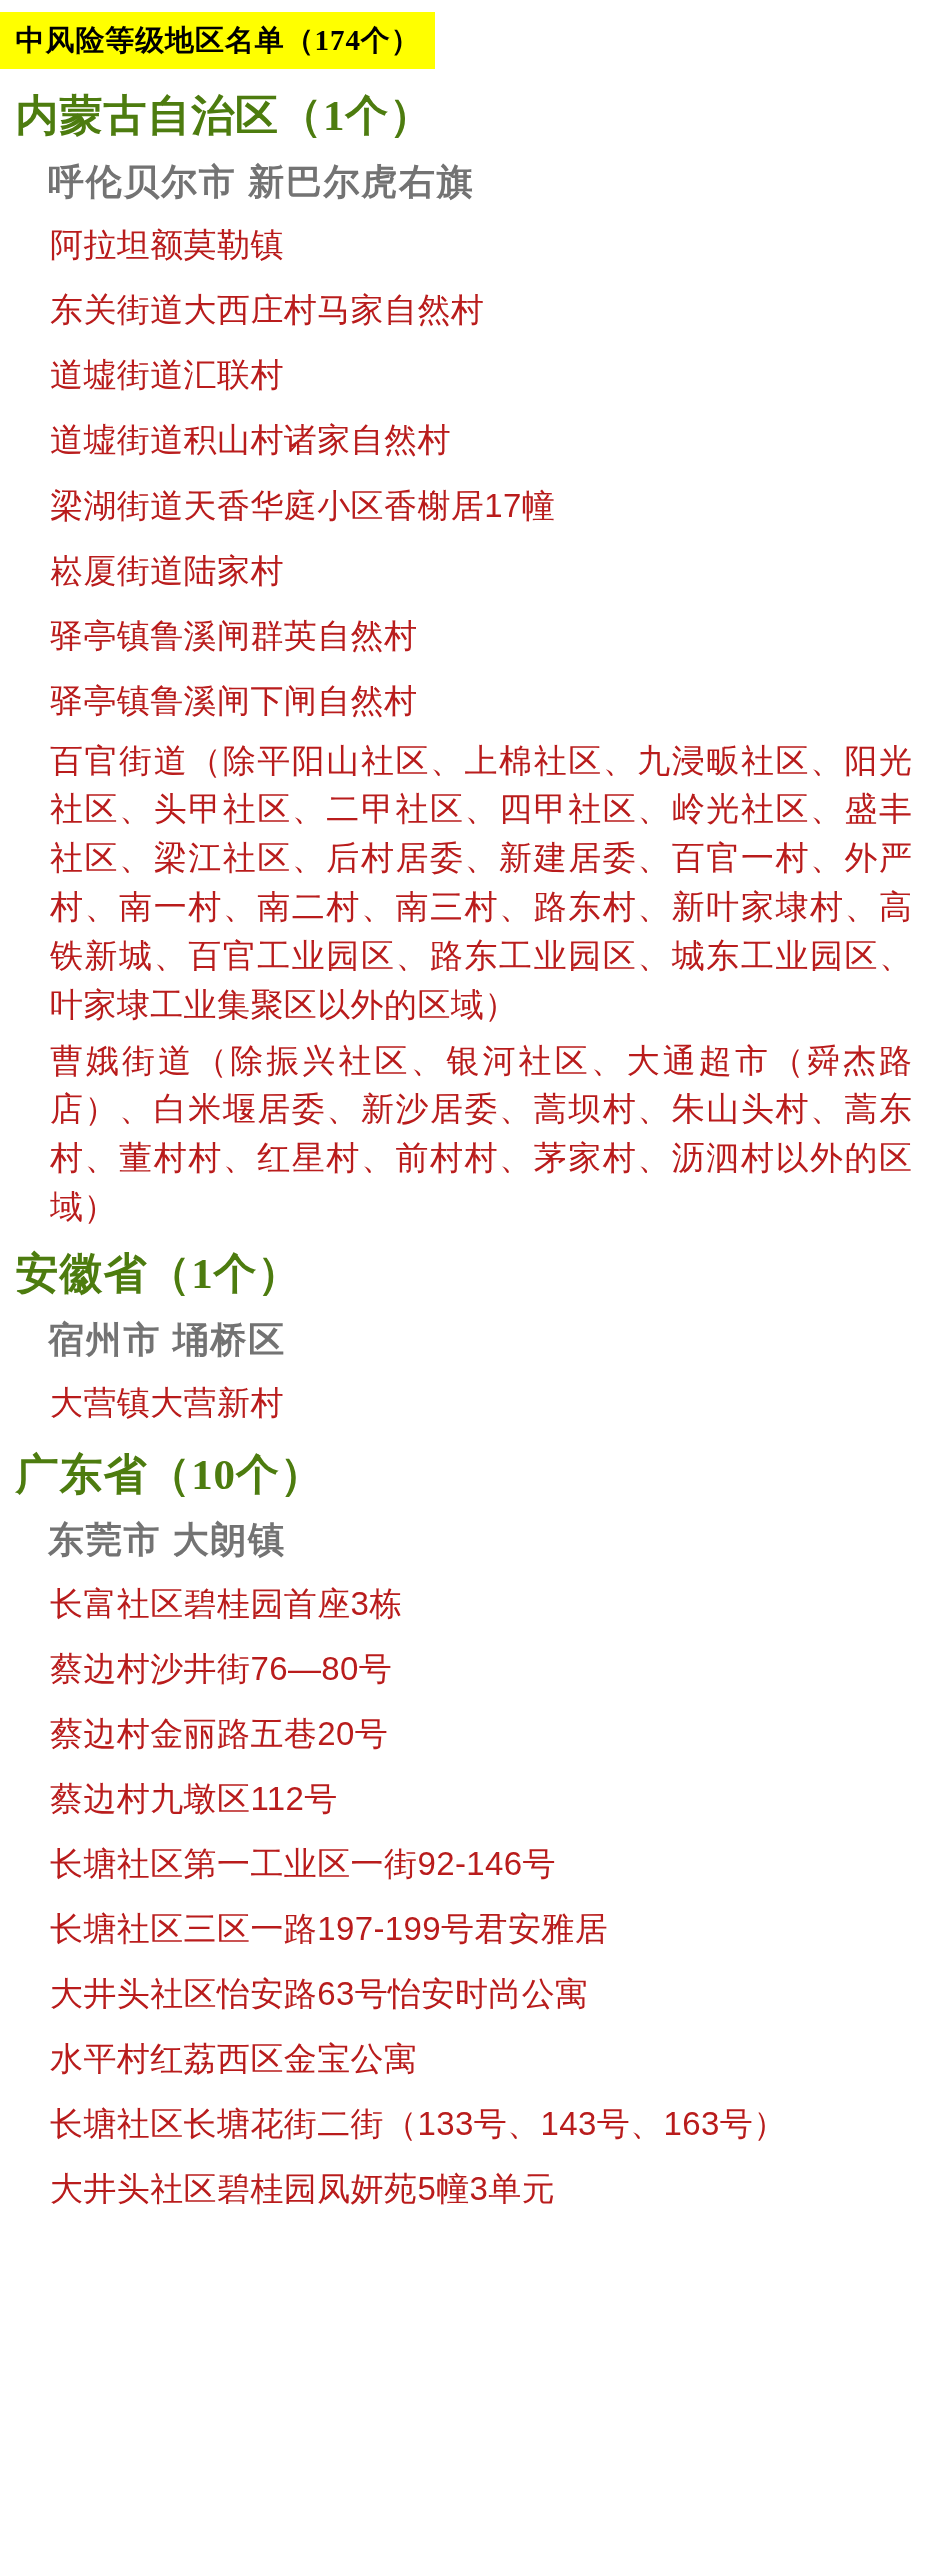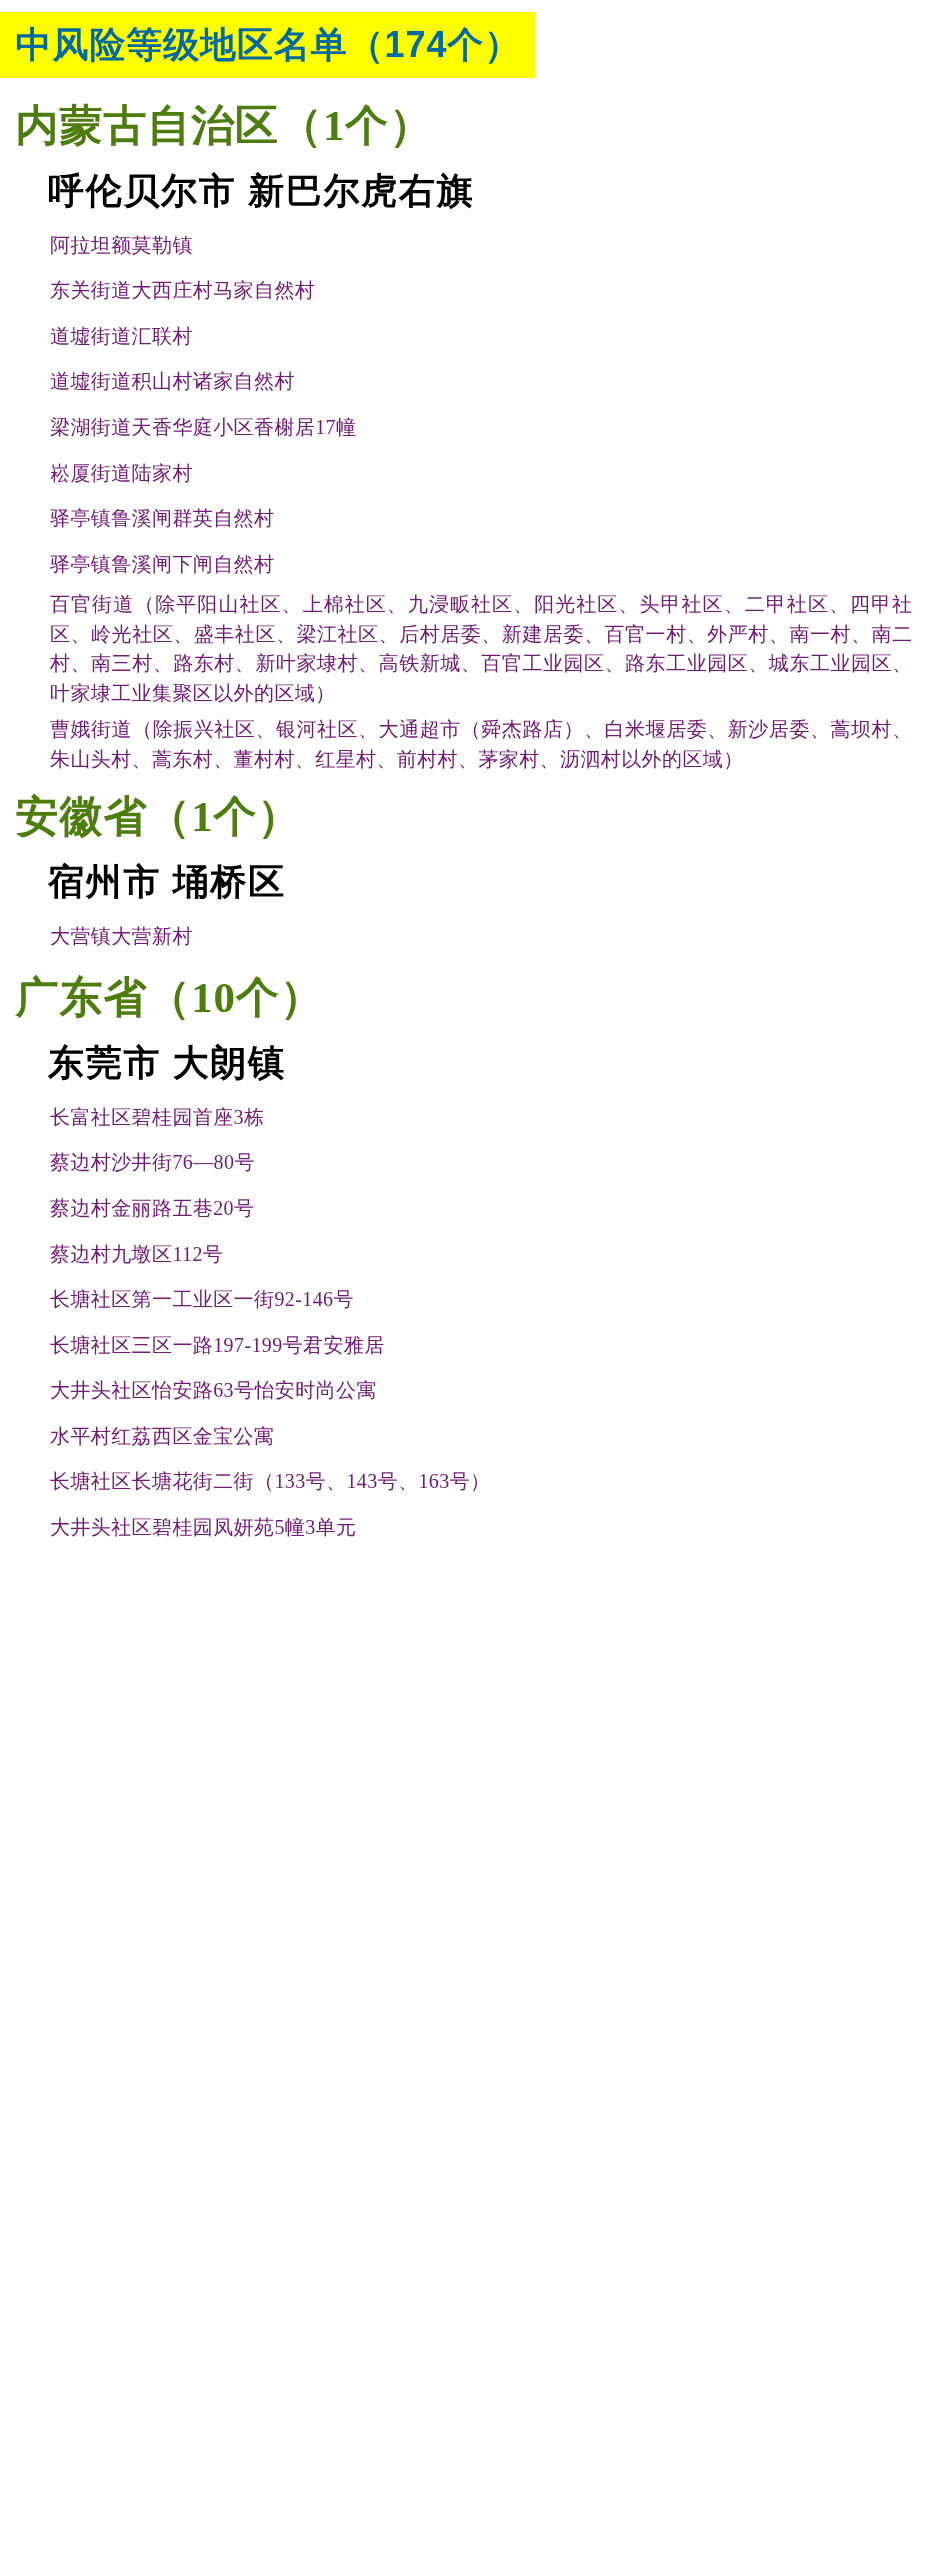--- a/index.html
+++ b/index.html
@@ -15,53 +15,53 @@
   }
   .page {
     width: 935px;
     box-sizing: border-box;
     padding: 0 0 26px 0;
     background: #ffffff;
   }
   .title-banner {
     display: inline-block;
     background: #ffff00;
-    color: #0369a1;
-    font-size: 36px;
+    color: #000000;
+    font-size: 29px;
     font-weight: bold;
     line-height: 1.35;
     padding: 8.7px 14px 8.7px 15.6px;
     margin: 12px 0 8.7px 0;
     letter-spacing: 0.9px;
+    font-family: Liberation Serif, serif;
   }
   .province {
     color: #4d7c0f;
     font-size: 43px;
     font-weight: bold;
     line-height: 1.25;
     padding: 12px 0 5.2px 15.6px;
     letter-spacing: 0.9px;
     font-family: "Liberation Serif", "DejaVu Serif", serif;
   }
   .city {
-    color: #000000;
+    color: #737373;
     font-size: 36px;
     font-weight: bold;
     line-height: 1.3;
     padding: 10.4px 0 7px 48px;
     letter-spacing: 1.7px;
   }
   .entry {
-    color: #701a75;
-    font-size: 20px;
+    color: #b91c1c;
+    font-size: 33px;
     line-height: 1.5;
     padding: 7.8px 22.5px 7.8px 50px;
     letter-spacing: 0.4px;
     text-align: justify;
-    font-family: Liberation Serif, serif;
   }
   .entry.block {
     padding-top: 3.5px;
     padding-bottom: 3.5px;
     line-height: 1.48;
   }
 </style>
 </head>
 <body>
 

